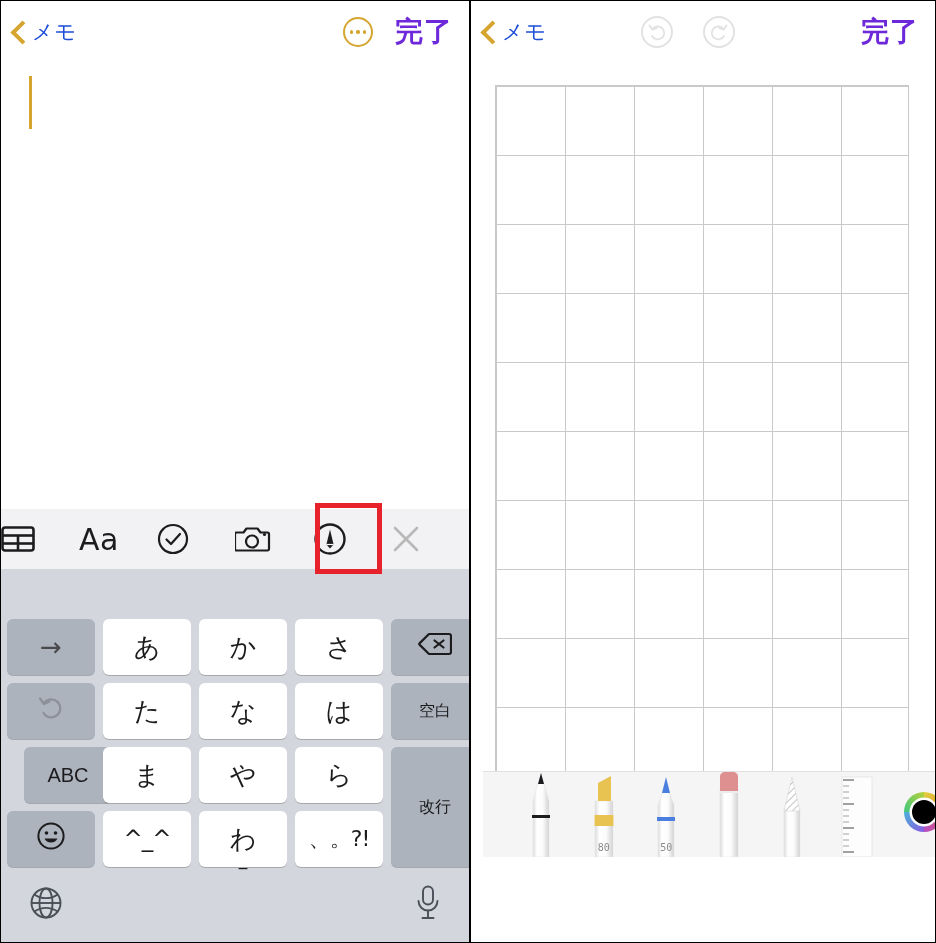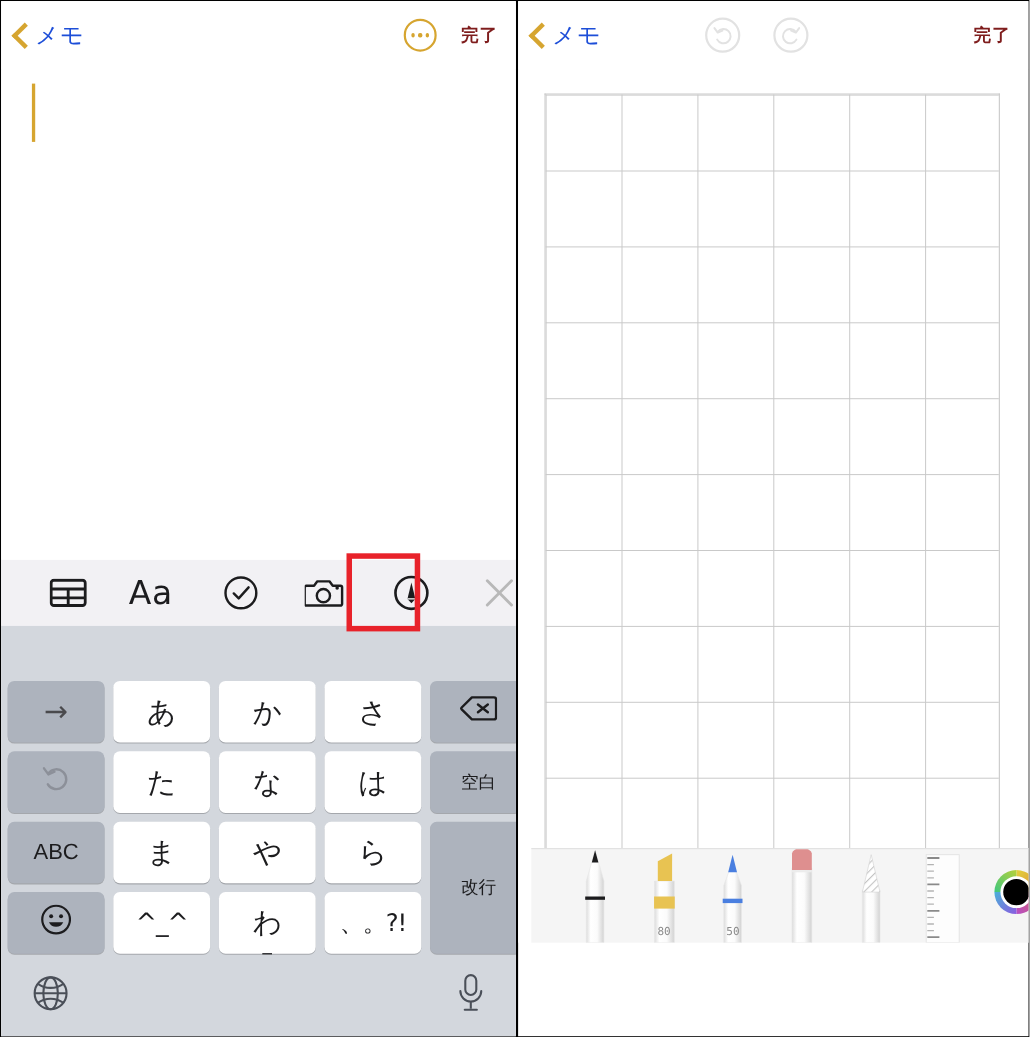--- a/index.html
+++ b/index.html
@@ -61,23 +61,23 @@
     letter-spacing: 1px;
   }
   .nav-right {
     margin-left: auto;
     margin-right: 16px;
     display: flex;
     align-items: center;
     gap: 22px;
   }
   .nav-done {
-    font-size: 16px;
+    font-size: 28px;
     font-weight: bold;
-    color: #7f1d1d;
+    color: #6d28d9;
     letter-spacing: 1px;
     cursor: pointer;
   }
   .icon-more {
     width: 30px; height: 30px;
     border: 2px solid #d6a530;
     border-radius: 50%;
     display: flex; align-items: center; justify-content: center;
     gap: 3px;
     cursor: pointer;
@@ -121,21 +121,21 @@
     height: 60px;
     background: #f2f1f4;
     display: flex;
     align-items: center;
     position: relative;
   }
   .acc-item {
     flex: 1;
     display: flex;
     align-items: center;
-    justify-content: flex-end;
+    justify-content: flex-start;
     height: 48px;
     cursor: pointer;
   }
   .acc-item svg { display: block; }
   .acc-aa {
     font-size: 30px;
     color: #1c1c1e;
     font-family: "DejaVu Sans", sans-serif;
     letter-spacing: 0.5px;
   }
@@ -164,21 +164,21 @@
     font-size: 26px;
     color: #1c1c1e;
     box-shadow: 0 1px 0 rgba(0,0,0,0.22);
     cursor: pointer;
     user-select: none;
     font-family: "DejaVu Sans", sans-serif;
   }
   .key-char { background: #ffffff; width: 88px; }
   .key-fn   { background: #adb3bd; width: 88px; }
   .key-fn.small { font-size: 16px; }
-  .key-fn.abc { font-size: 20px; font-family: "Liberation Sans", sans-serif; }
+  .key-fn.abc { font-size: 20px; font-family: "Liberation Sans", sans-serif; margin-left: 17px; }
 
   .kb-grid {
     display: grid;
     grid-template-columns: 88px 88px 88px 88px 88px;
     grid-template-rows: 56px 56px 56px 56px;
     gap: 8px;
     padding: 0 6px;
   }
   .kb-span2 { grid-row: span 2; }
 

